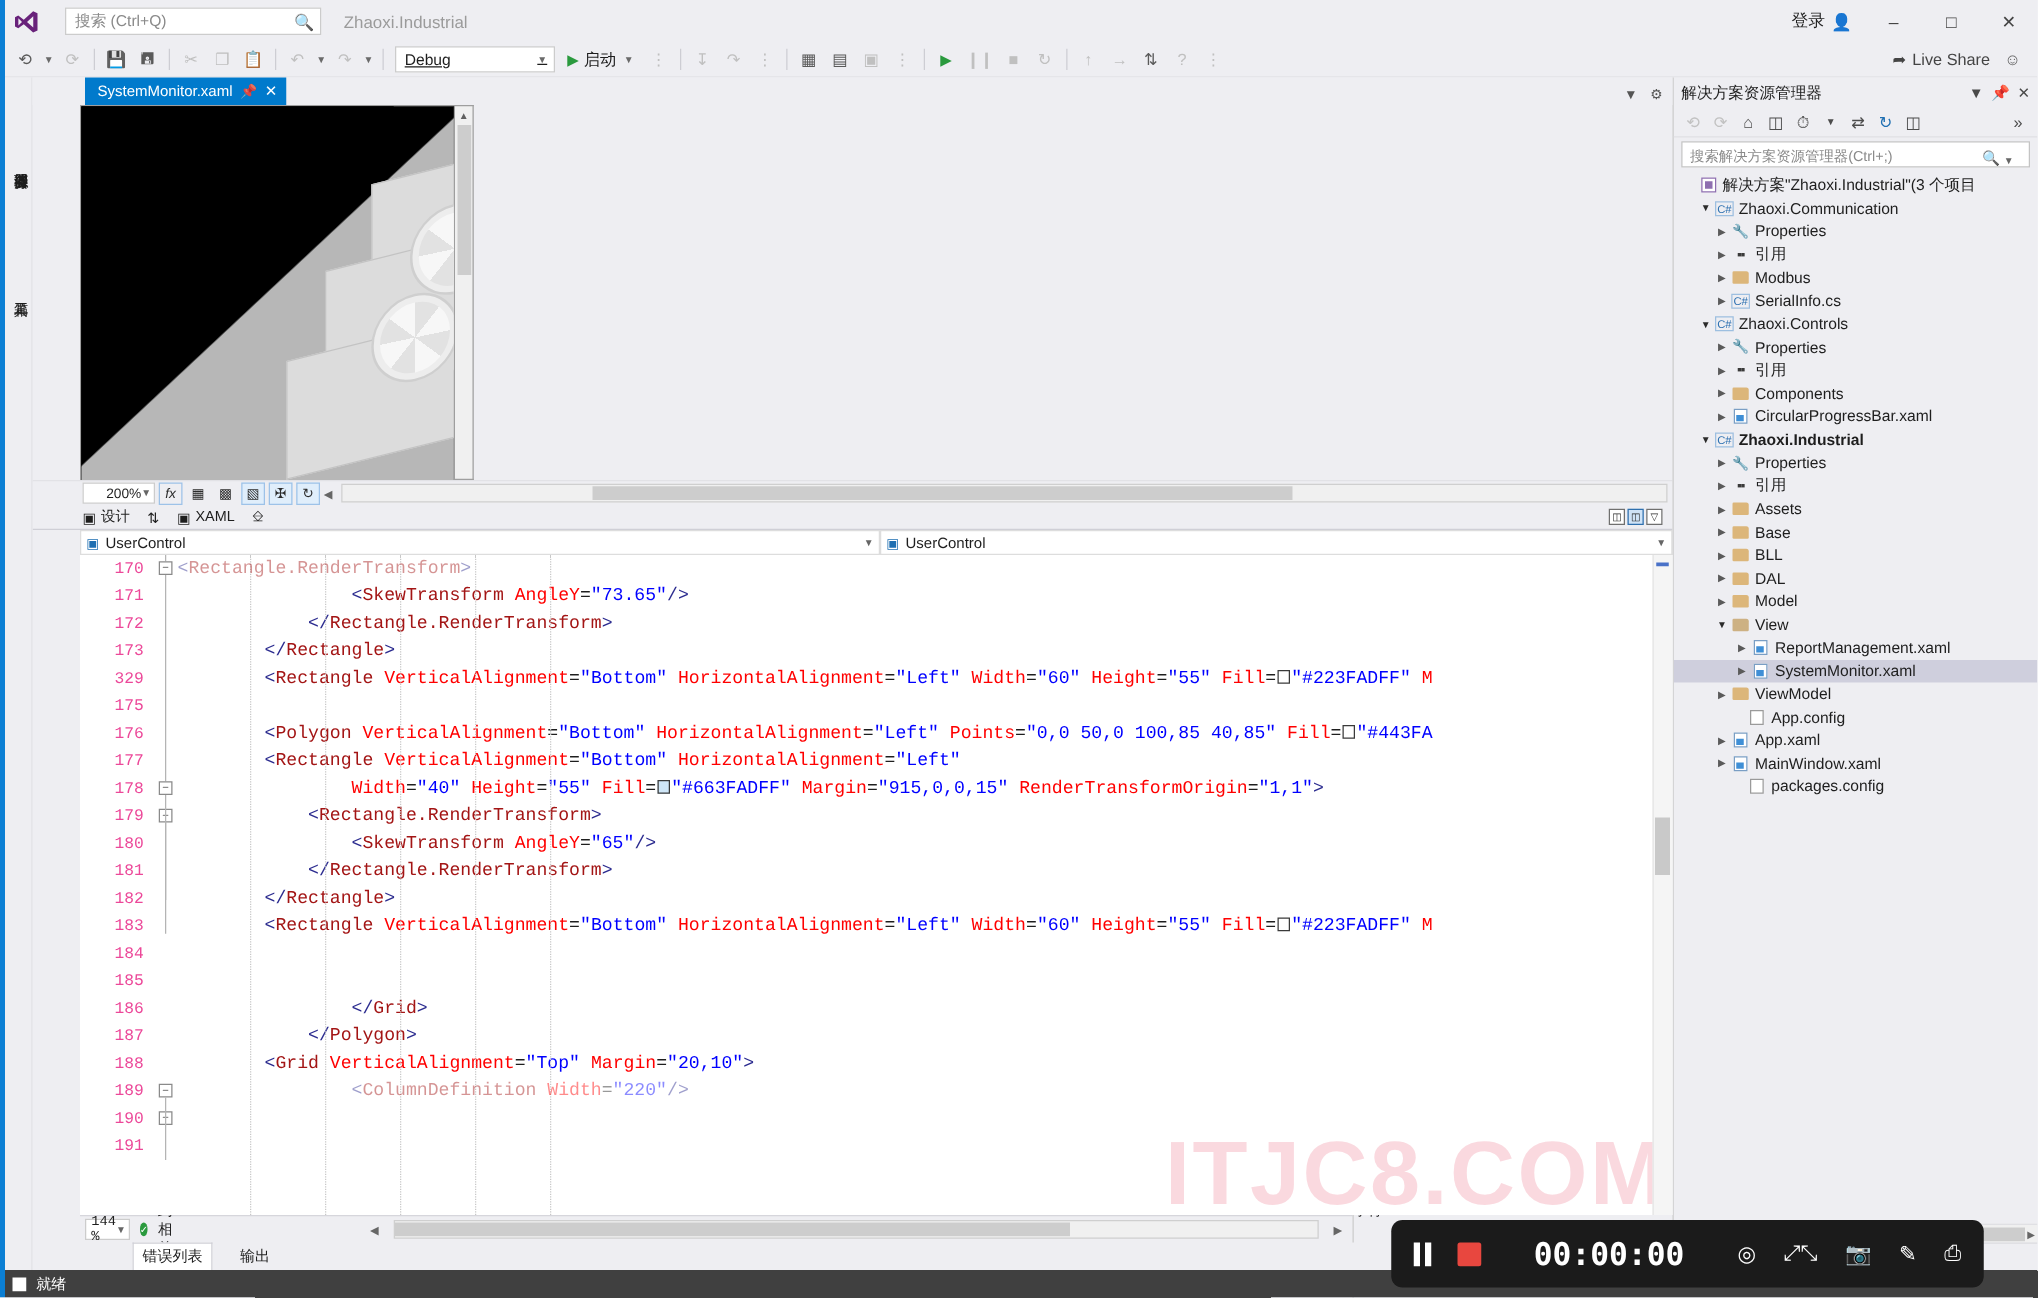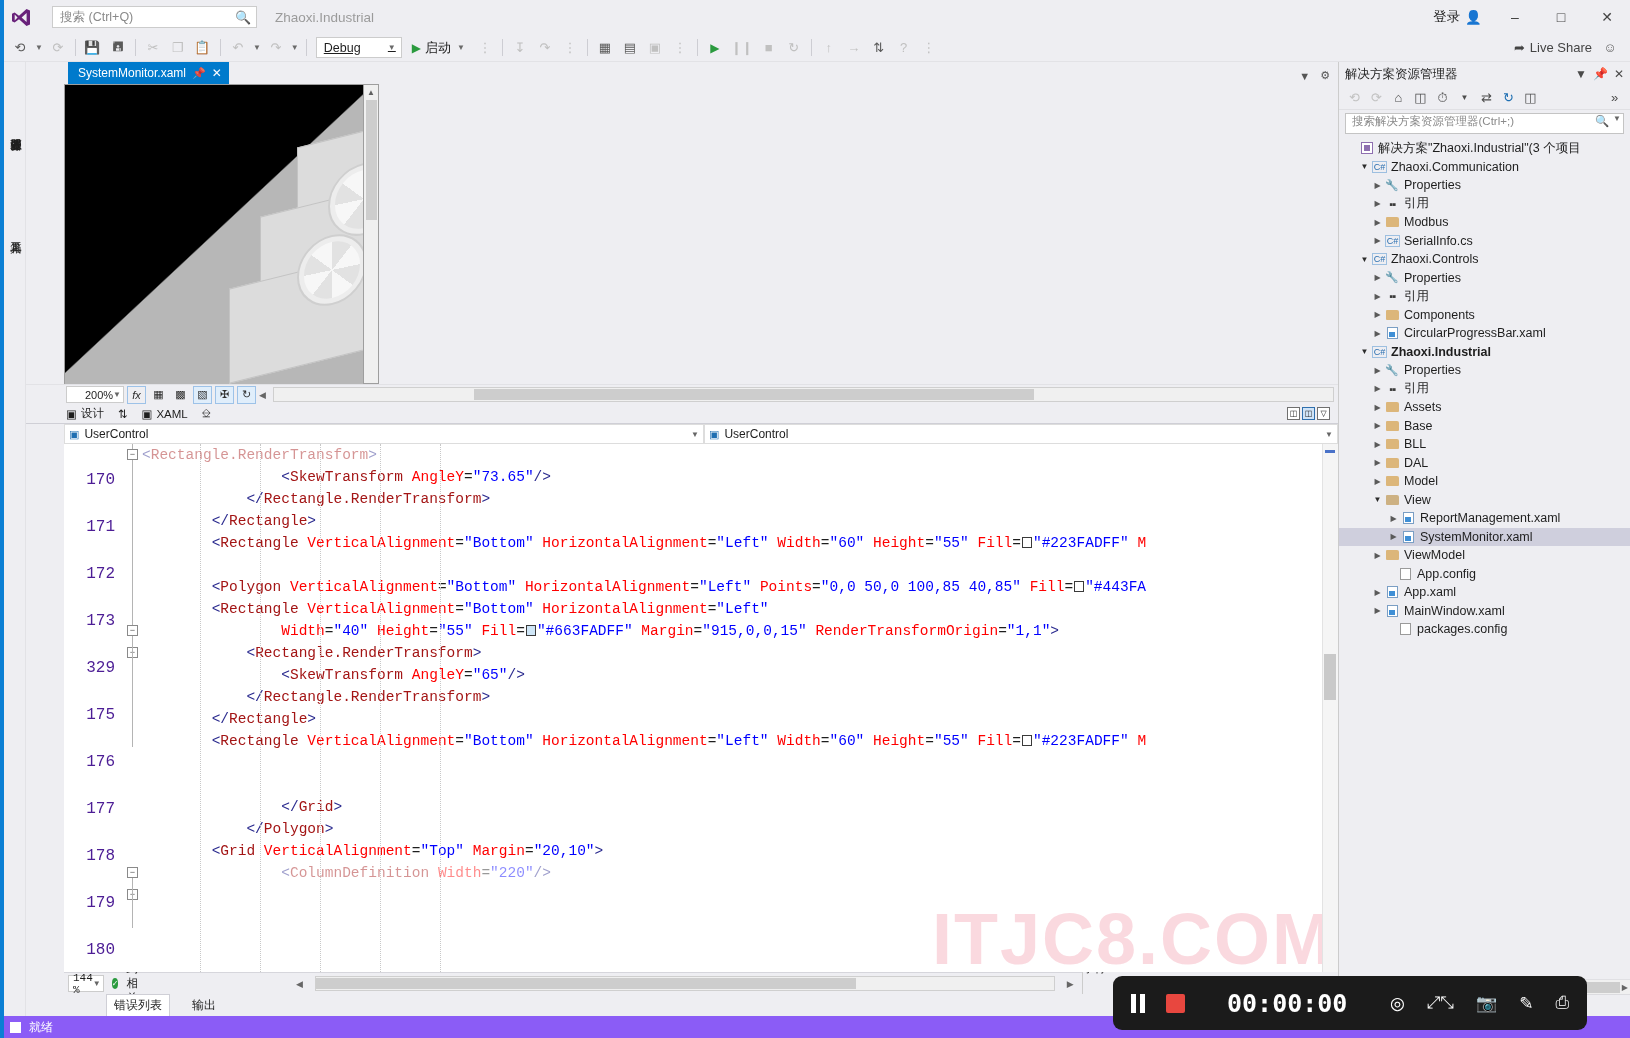--- a/index.html
+++ b/index.html
@@ -55,21 +55,21 @@
     border-bottom:1px solid #e2e2e6;
   }
   .tb {
     height:24px; min-width:24px; display:flex; align-items:center; justify-content:center;
     color:#5a5a5a; font-size:13px; padding:0 3px;
   }
   .tb.dis { color:#c0c0c0; }
   .tb-sep { width:1px; height:17px; background:#cdcdd3; margin:0 4px; }
   .tb-caret { font-size:8px; color:#6a6a6a; padding:0 2px; }
   .cfg-combo {
-    width:86px; height:21px; border:1px solid #ccc; background:#fff;
+    width:128px; height:21px; border:1px solid #ccc; background:#fff;
     display:flex; align-items:center; padding:0 3px 0 7px; font-size:12.5px; margin:0 4px;text-decoration:underline;
   }
   .cfg-combo span:first-child { flex:1; }
   .start-btn { display:flex; align-items:center; gap:4px; padding:0 5px; height:24px; font-size:13px; }
   .start-tri { color:#2a9a3e; font-size:12px; }
   .tb-right { margin-left:auto; display:flex; align-items:center; gap:6px; padding-right:8px; color:#444;}
   .liveshare { display:flex; align-items:center; gap:5px; font-size:13px;}
 
   
   .main { flex:1; display:flex; min-height:0; }
@@ -179,21 +179,21 @@
     border:1px solid #ddd; background:#fff; height:20px; padding:0 4px;
   }
   .navbar1 { flex:0 0 640px; } .navbar2 { flex:1; }
   .navbar1 .caret, .navbar2 .caret { margin-left:auto; font-size:8px; color:#666; }
   .tagico { color:#1f6fb2; font-size:11px; }
 
   .code-area { flex:1; display:flex; min-height:0; background:#fff; position:relative; overflow:hidden; }
   .gutter { flex:0 0 58px; background:#fff; text-align:right; padding-right:7px; }
   .fold { flex:0 0 20px; background:#fff; position:relative; }
   .codepane { flex:1; position:relative; overflow:hidden; }
-  .ln { height:22px; line-height:22px; font-family:"Liberation Mono", monospace; font-size:16px; color:#4c1d95;margin-top:25px; }
+  .ln { height:22px; line-height:22px; font-family:"Liberation Mono", monospace; font-size:13px; color:#ec4899; }
   .cl {
     height:22px; line-height:22px; font-family:"Liberation Mono", monospace; font-size:14.5px;
     white-space:pre; color:#1e1e1e;
   }
   .tagc { color:#a31515; }
   .brk  { color:#2b2b8f; }
   .attr { color:#ff0000; }
   .val  { color:#0000ff; }
   .cbx  { display:inline-block; width:10px; height:11px; border:1px solid #3a3a3a; background:#fff; vertical-align:-1px; margin:0 1px; }
   .cbx.b { background:#cfe6f7; }
@@ -234,21 +234,21 @@
   
   .right { flex:0 0 292px; display:flex; flex-direction:column; background:#eeeef2; border-left:1px solid #ccc;}
   .rp-head { height:24px; display:flex; align-items:center; gap:6px; padding:0 6px; font-size:12.5px;}
   .rp-head .title { flex:1; white-space:nowrap; overflow:hidden;}
   .rp-head .ic { color:#4a4a4a; font-size:12px; }
   .rp-tools { height:24px; display:flex; align-items:center; gap:3px; padding:0 6px; border-bottom:1px solid #e0e0e4;}
   .rp-tools .ic { width:19px; height:19px; display:flex; align-items:center; justify-content:center; color:#4c4c4c; font-size:13px; }
   .rp-tools .ic.dis { color:#c2c2c2; }
   .rp-search {
     margin:3px 6px; height:21px; border:1px solid #c4c4c4; background:#fff;
-    display:flex; align-items:flex-start; padding:0 2px 0 6px; font-size:11.5px; color:#8a8a8a;
+    display:flex; align-items:flex-end; padding:0 12px 0 6px; font-size:11.5px; color:#8a8a8a;
   }
   .rp-search .ph { flex:1; }
   .tree { flex:1; overflow:hidden; padding:2px 0 0 0; font-size:12.5px; }
   .tr { height:18.5px; display:flex; align-items:center; white-space:nowrap; }
   .tr.sel { background:#cfcfdd; }
   .tr .exp { width:13px; text-align:center; font-size:8px; color:#5a5a5a; }
   .tr .exp.open { color:#2b2b2b; }
   .tr .ico { width:17px; display:flex; align-items:center; justify-content:center; font-size:11px;}
   .tr .lbl { padding-left:3px; }
   .tr .lbl.bold { font-weight:bold; }
@@ -261,21 +261,21 @@
   .ic-sln { width:12px; height:12px; background:#fff; border:1px solid #8e6fb0; position:relative; }
   .ic-sln::after{content:""; position:absolute; left:2px; top:2px; width:6px;height:6px;background:#8e6fb0;}
   .ic-cfg { width:11px; height:12px; background:#fff; border:1px solid #9a9a9a; }
   .rp-foot { height:22px; display:flex; align-items:center; gap:14px; padding:0 10px; font-size:12px; border-top:1px solid #dcdce0;}
   .rp-foot .a { color:#1f6fb2; }
   .rp-hscroll { height:15px; background:#f0f0f0; border-top:1px solid #e0e0e4; display:flex; align-items:center; font-size:8px; color:#666; padding:0 2px;}
   .rp-hscroll .bar { flex:1; height:11px; background:#cdcdcd; margin:0 2px;}
 
   
   .statusbar {
-    height:22px; flex:0 0 22px; background:#8b5cf6; color:#fff;
+    height:22px; flex:0 0 22px; background:#404040; color:#fff;
     display:flex; align-items:center; gap:8px; padding-left:6px; font-size:12px;
   }
   .statusbar .sq2 { width:11px; height:11px; background:#fff; }
 
   
   .recorder {
     position:absolute; left:1113px; bottom:8px; width:474px; height:54px;
     background:#1b1b1b; border-radius:9px; display:flex; align-items:center;
     padding:0 18px; gap:18px; color:#fff; z-index:50;
   }

